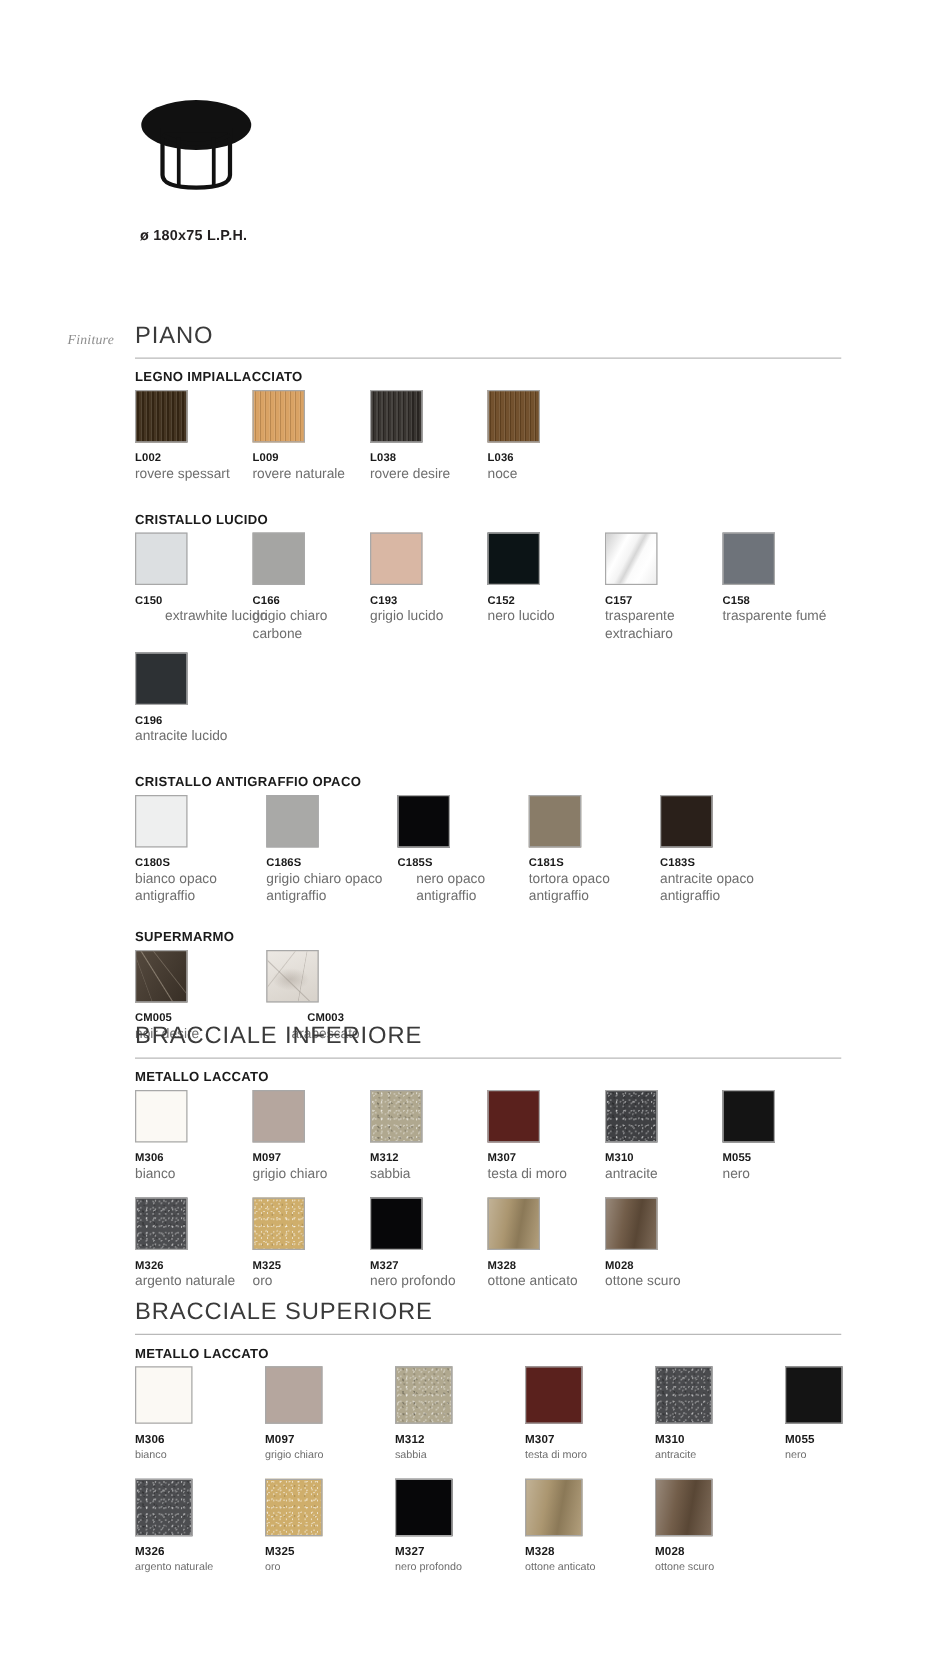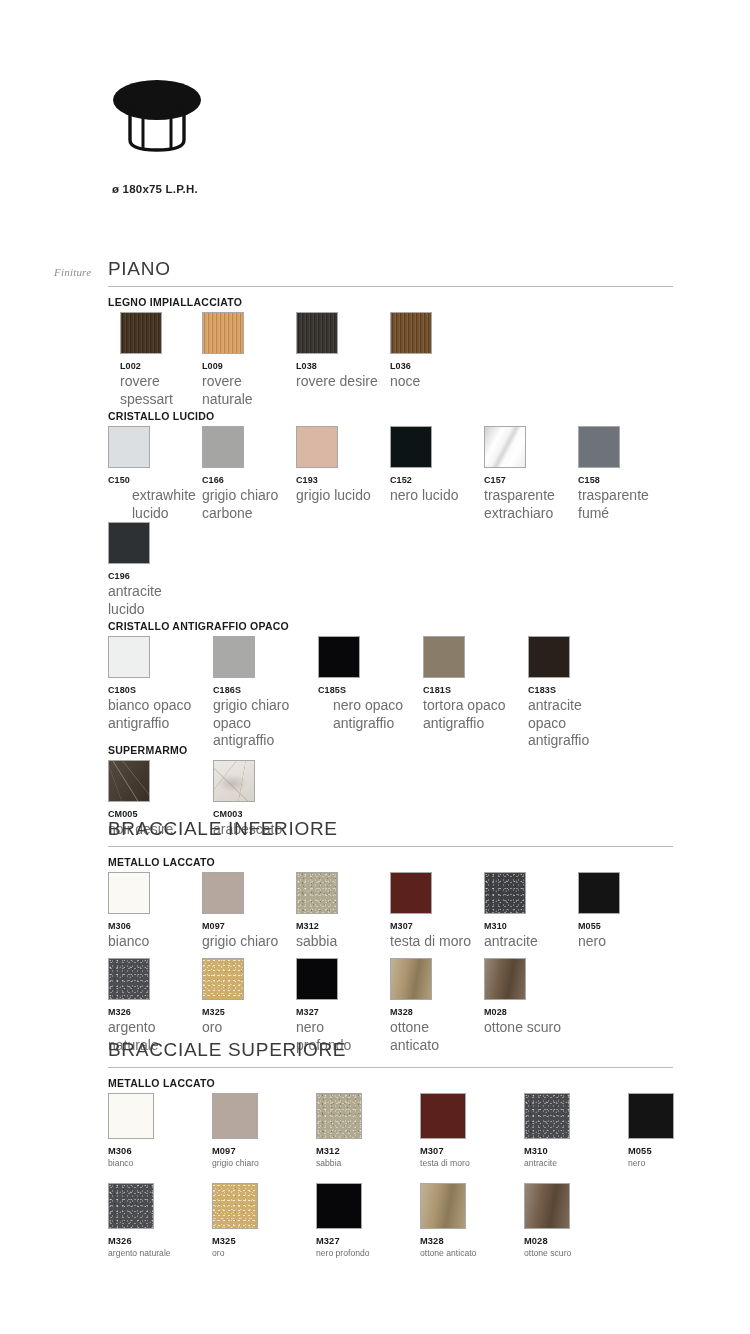--- a/index.html
+++ b/index.html
@@ -45,21 +45,21 @@
   .chip{
     width:42px;height:42px;box-sizing:border-box;
     border:1px solid #a8a8a8;
     position:relative;overflow:hidden;
   }
   .code{
     margin-top:7px;font-size:9px;font-weight:700;letter-spacing:.1px;color:#1a1a1a;
     white-space:nowrap;
   }
   .desc{
-    margin-top:2px;font-size:14px;font-weight:400;color:#6e6e6e;line-height:1.25;
+    margin-top:2px;font-size:11px;font-weight:400;color:#6e6e6e;line-height:1.25;
   }
 
   
   .big .chip{width:46px;height:46px;}
   .big .code{font-size:9.3px;}
   .big .desc{font-size:8.6px;}
 
   
   .tex-wood::after{
     content:"";position:absolute;inset:0;
@@ -133,21 +133,21 @@
   <div class="hero-caption">ø 180x75 L.P.H.</div>
 </div>
 
 <div id="groups-root">
     <div class="group" style="top: 262px;">
       <div class="group-label">Finiture</div>
       <div class="group-title">PIANO</div>
       <div class="group-rule"></div>
       <div class="subtitle" style="top: 34px;">LEGNO IMPIALLACCIATO</div>
       <div class="swatch-row" style="top: 50px;">
-        <div class="cell" style="left: 12px;">
+        <div class="cell" style="left: 0px;">
           <div class="chip tex-wood" style="background: rgb(59, 42, 22);"></div>
           <div class="code">L002</div>
           <div class="desc" style="width: 84px;">rovere spessart</div>
         </div>
         <div class="cell" style="left: 94px;">
           <div class="chip tex-wood" style="background: rgb(215, 157, 92);"></div>
           <div class="code">L009</div>
           <div class="desc" style="width: 84px;">rovere naturale</div>
         </div>
         <div class="cell" style="left: 188px;">
@@ -229,21 +229,21 @@
           <div class="desc" style="width: 95px;">antracite opaco antigraffio</div>
         </div>
       </div>
       <div class="subtitle" style="top: 482px;">SUPERMARMO</div>
       <div class="swatch-row" style="top: 498px;">
         <div class="cell" style="left: 0px;">
           <div class="chip tex-marble-dark" style="background: rgb(74, 62, 50);"></div>
           <div class="code">CM005</div>
           <div class="desc" style="width: 95px;">noir desire</div>
         </div>
-        <div class="cell" style="left: 105px;">
+        <div class="cell" style="left: 105px; text-align: center;">
           <div class="chip tex-marble-light" style="background: rgb(224, 218, 210);"></div>
           <div class="code">CM003</div>
           <div class="desc" style="width: 95px;">arabescato</div>
         </div>
       </div>
     </div>
     <div class="group" style="top: 822px;">
       <div class="group-title">BRACCIALE INFERIORE</div>
       <div class="group-rule"></div>
       <div class="subtitle" style="top: 34px;">METALLO LACCATO</div>

